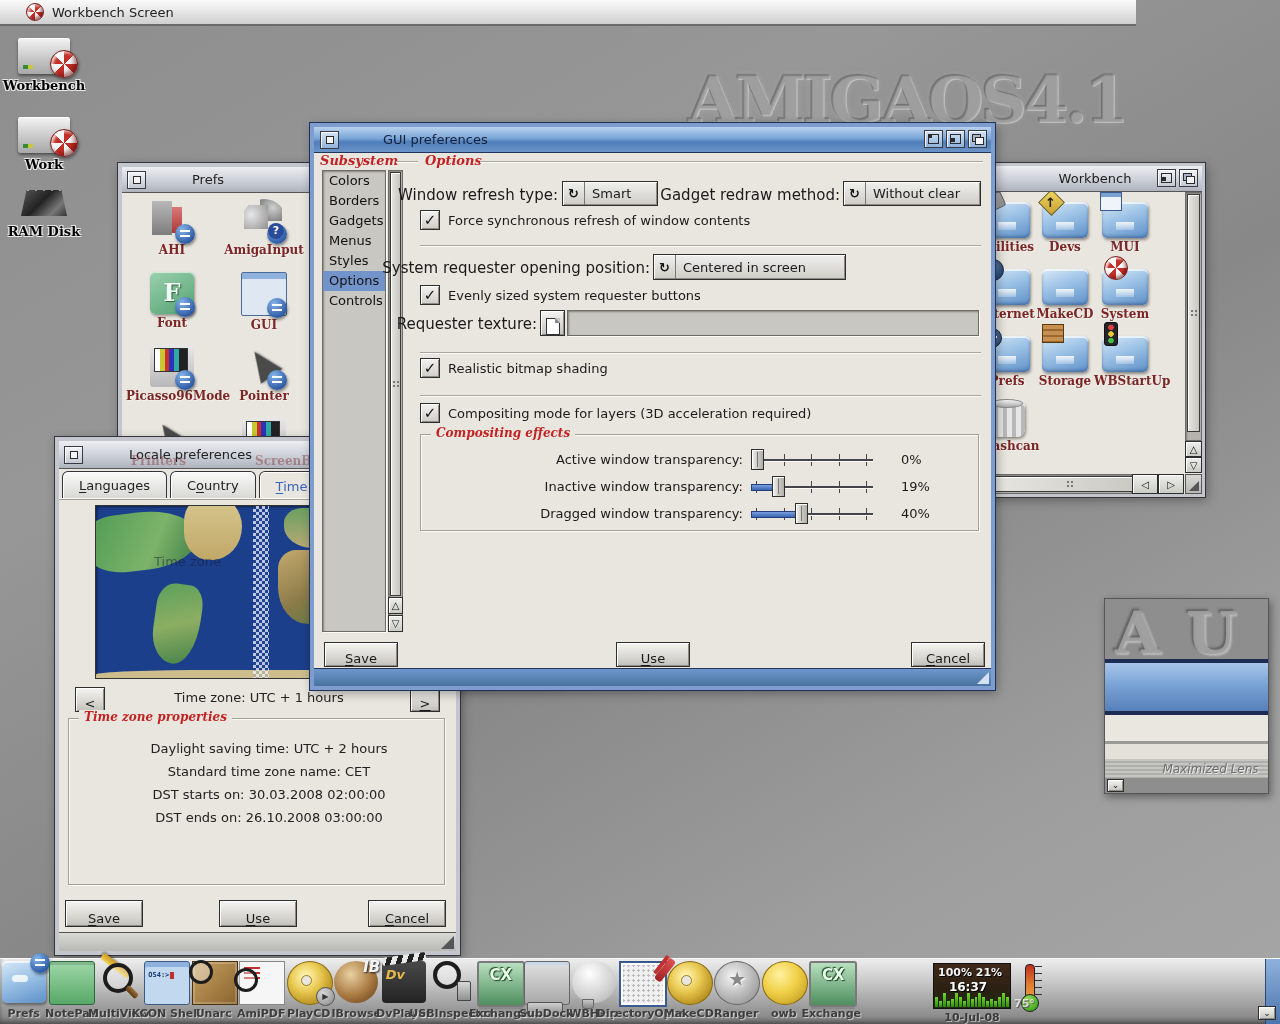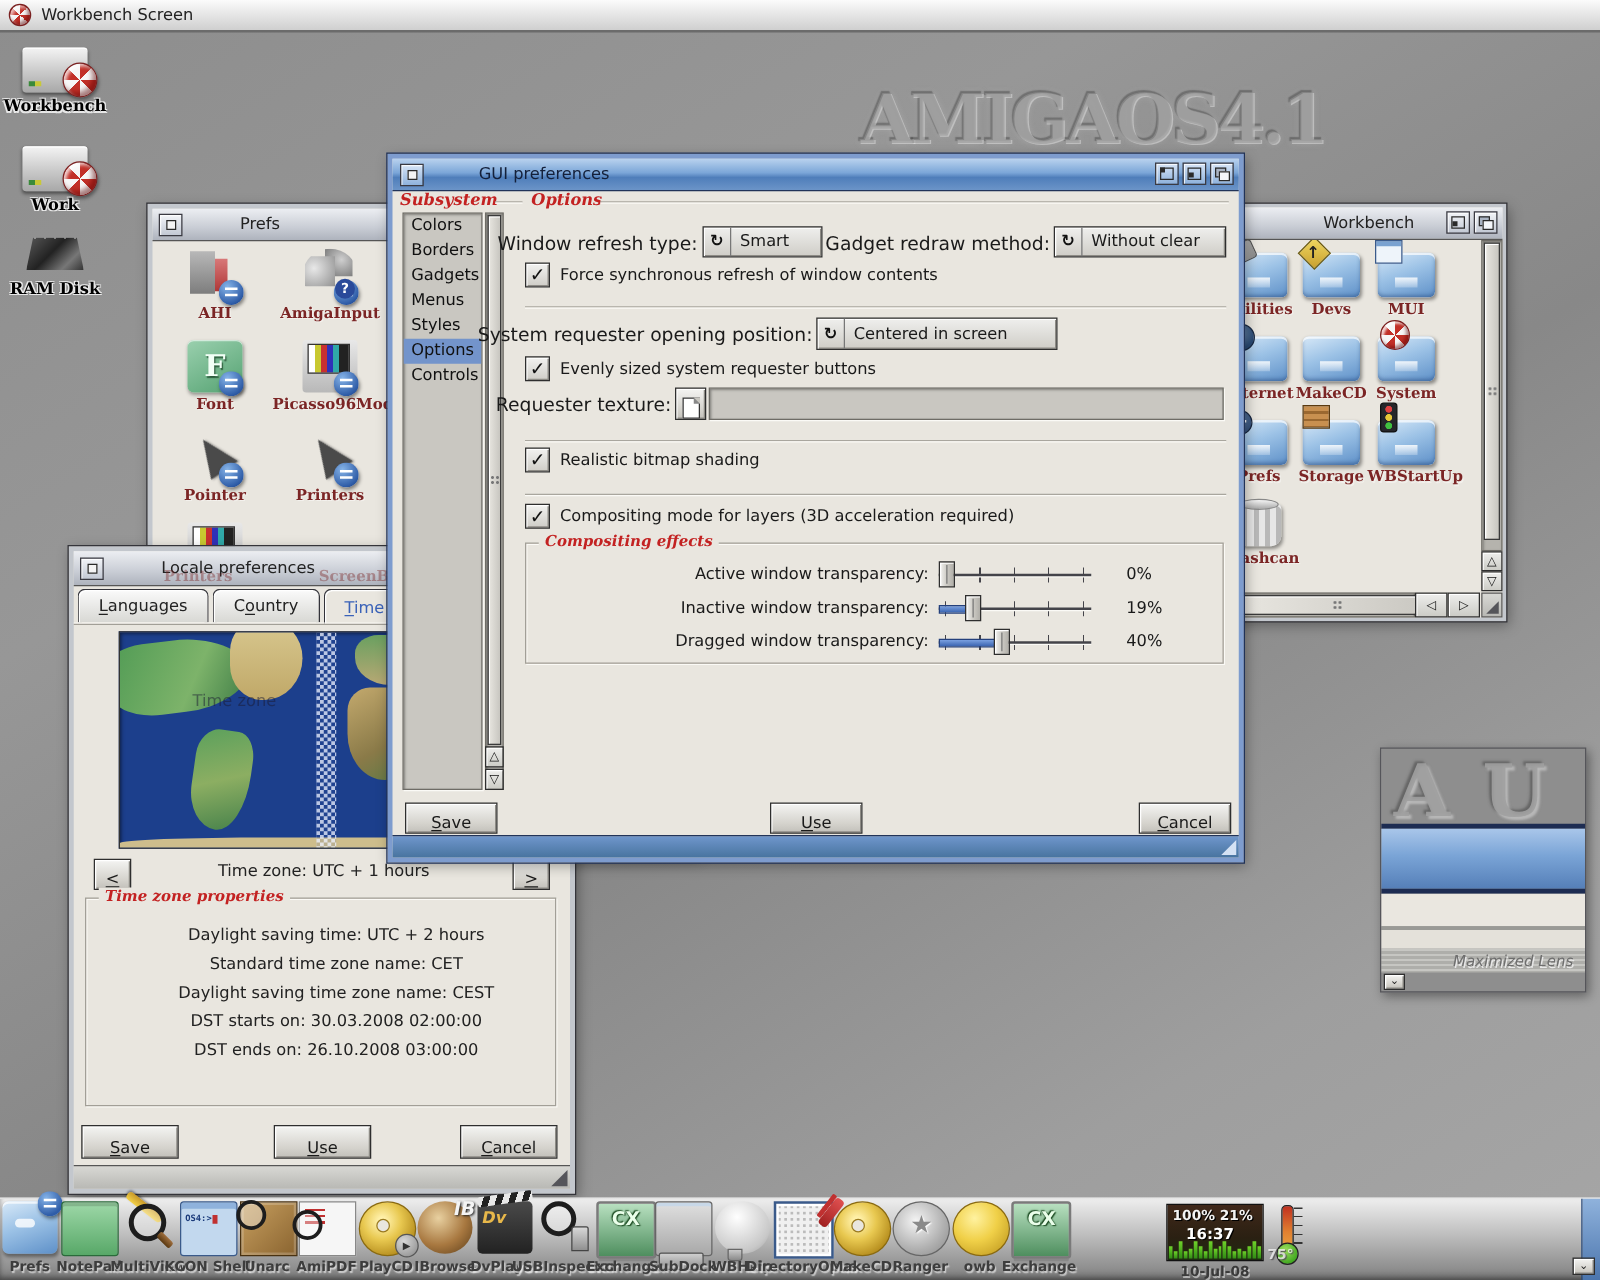--- a/index.html
+++ b/index.html
@@ -2,31 +2,31 @@
 <html><head>
 <meta charset="utf-8">
 <style>
   html,body{margin:0;padding:0;}
   body{width:1280px;height:1024px;overflow:hidden;position:relative;
        font-family:"DejaVu Sans",sans-serif;font-size:13px;color:#1a1a1a;
        background:linear-gradient(150deg,#8d8d8d 0%,#979797 30%,#888888 55%,#9e9e9e 80%,#a6a6a6 100%);}
   .abs{position:absolute;}
 
   
-  .screenbar{left:0;top:0;width:1280px;height:26px;z-index:60;
+  .screenbar{left:0;top:0;width:1136px;height:26px;z-index:60;
     background:linear-gradient(#fbfbfb,#e3e3e3 55%,#cfcfcf);border-bottom:2px solid #6b6b6b;
-    display:flex;align-items:center;box-sizing:border-box;}
+    display:flex;align-items:center;box-sizing:border-box;padding-left:19px;}
   .boing{width:16px;height:16px;border-radius:50%;margin:0 8px 0 7px;border:1px solid #7a2020;
     background:repeating-conic-gradient(#c23028 0 45deg,#f4f4f4 45deg 90deg);
     box-shadow:inset -2px -2px 3px rgba(90,0,0,.5),inset 2px 2px 3px rgba(255,255,255,.7);}
   .screen-title{font-size:13px;color:#222;}
 
   
   .watermark{left:688px;top:62px;width:580px;z-index:1;
-    font-family:"DejaVu Serif",serif;font-size:55px;font-weight:bold;letter-spacing:-3px;
+    font-family:"DejaVu Serif",serif;font-size:64px;font-weight:bold;letter-spacing:-3px;
     color:rgba(150,150,150,.55);
     text-shadow:1px 1px 0 rgba(235,235,235,.45),-1px -1px 1px rgba(45,45,45,.4),0 0 6px rgba(220,220,220,.25);}
 
   
   .desk-item{z-index:2;width:88px;text-align:center;}
   .desk-label{font-family:"DejaVu Serif",serif;font-weight:bold;font-size:13px;color:#000;
     text-shadow:1px 1px 0 #e8e8e8,-1px -1px 0 #e8e8e8,1px -1px 0 #e8e8e8,-1px 1px 0 #e8e8e8;}
   .drive-icon{width:52px;height:36px;margin:0 auto 4px;position:relative;border-radius:3px;
     background:linear-gradient(#f4f4f4,#c9c9c9 55%,#a8a8a8);box-shadow:0 2px 3px rgba(0,0,0,.45),inset 0 1px 0 #fff;}
   .drive-icon::before{content:"";position:absolute;left:5px;bottom:5px;width:10px;height:4px;
@@ -400,20 +400,24 @@
         <div class="prefs-label">AmigaInput</div>
       </div>
 
       <div class="picon-item">
         <div class="picon font-icon">
           <span class="ic-text">F</span>
         </div>
         <div class="prefs-label">Font</div>
       </div>
 
+      <div class="picon-item">
+        <div class="picon guiprefs-icon"></div>
+        <div class="prefs-label">GUI</div>
+      </div>
 
       <div class="picon-item">
         <div class="picon picasso-icon"></div>
         <div class="prefs-label">Picasso96Mode</div>
       </div>
 
       <div class="picon-item">
         <div class="picon pointer-icon"></div>
         <div class="prefs-label">Pointer</div>
       </div>
@@ -553,21 +557,20 @@
     <div class="btn tz-bar-btn" style="left:351px;top:218px;">
         <span class="u">&gt;</span>
       </div>
 
     <div class="groupbox tzprops">
       <span class="legend red-label" style="font-size:12px;">Time zone properties</span>
       <div class="lines">
 
       <div>Daylight saving time: UTC + 2 hours</div>
           <div>Standard time zone name: CET</div>
-          <div>Daylight saving time zone name: CEST</div>
           <div>DST starts on: 30.03.2008 02:00:00</div>
           <div>DST ends on: 26.10.2008 03:00:00</div>
         </div>
     </div>
 
     <div class="btn loc-btn" style="left:6px;top:431px;">
         <span><span class="u">S</span><span>ave</span></span>
       </div>
     <div class="btn loc-btn" style="left:160px;top:431px;">
         <span><span class="u">U</span><span>se</span></span>

